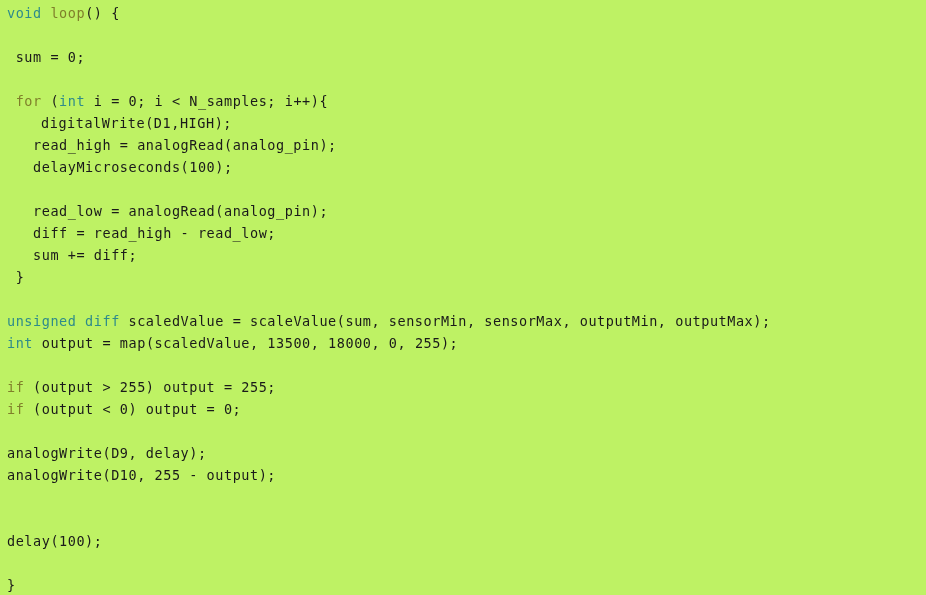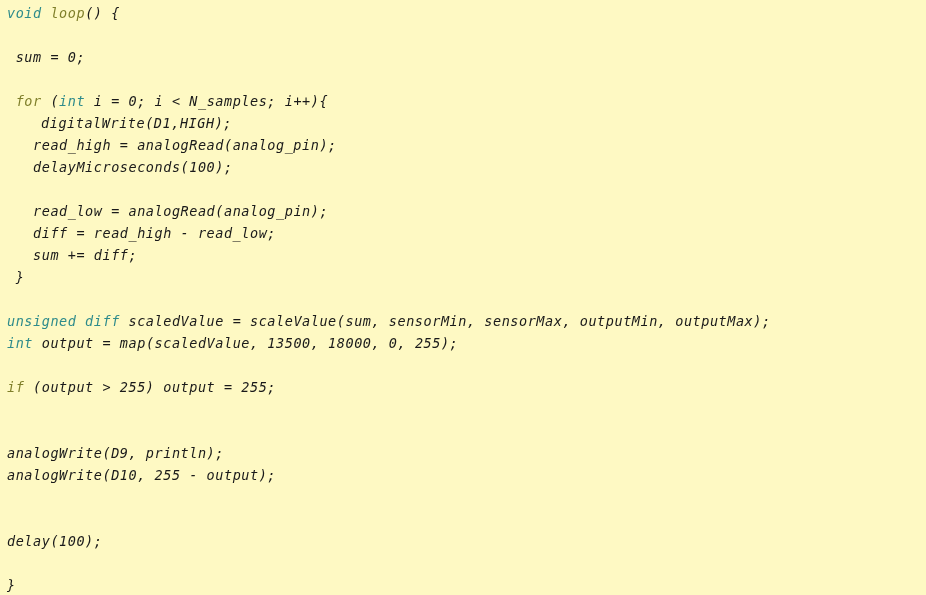--- a/index.html
+++ b/index.html
@@ -33,38 +33,39 @@
   }
   .tok { white-space: pre; }
   .t-plain    { color: #1a1a1a; }
   .t-type     { color: #2e8b8b; }
   .t-keyword  { color: #7f7f2a; }
   .t-class    { color: #7a3e1d; font-weight: bold; }
 </style>
 </head>
 <body>
 
-<div id="code-listing" style="background: #fef9c3; color: rgb(26, 26, 26); font-style: italic;">
+<div id="code-listing" style="background: #bef264; color: rgb(26, 26, 26);">
     <div class="code-line" style="top: 2px; left: 7px;"><span class="tok t-type">void</span><span class="tok t-plain"> </span><span class="tok t-keyword">loop</span><span class="tok t-plain">() {</span></div>
     <div class="code-line" style="top: 24px; left: 7px;">&nbsp;</div>
     <div class="code-line" style="top: 46px; left: 7px;"><span class="tok t-plain"> sum = 0;</span></div>
     <div class="code-line" style="top: 68px; left: 7px;">&nbsp;</div>
     <div class="code-line" style="top: 90px; left: 7px;"><span class="tok t-plain"> </span><span class="tok t-keyword">for</span><span class="tok t-plain"> (</span><span class="tok t-type">int</span><span class="tok t-plain"> i = 0; i &lt; N_samples; i++){</span></div>
     <div class="code-line" style="top: 112px; left: 15px;"><span class="tok t-plain">   </span><span class="tok t-function">digitalWrite</span><span class="tok t-plain">(D1,</span><span class="tok t-constant">HIGH</span><span class="tok t-plain">);</span></div>
     <div class="code-line" style="top: 134px; left: 7px;"><span class="tok t-plain">   read_high = </span><span class="tok t-function">analogRead</span><span class="tok t-plain">(analog_pin);</span></div>
     <div class="code-line" style="top: 156px; left: 7px;"><span class="tok t-plain">   </span><span class="tok t-function">delayMicroseconds</span><span class="tok t-plain">(100);</span></div>
     <div class="code-line" style="top: 200px; left: 7px;"><span class="tok t-plain">   read_low = </span><span class="tok t-function">analogRead</span><span class="tok t-plain">(analog_pin);</span></div>
     <div class="code-line" style="top: 222px; left: 7px;"><span class="tok t-plain">   diff = read_high - read_low;</span></div>
     <div class="code-line" style="top: 244px; left: 7px;"><span class="tok t-plain">   sum += diff;</span></div>
     <div class="code-line" style="top: 266px; left: 7px;"><span class="tok t-plain"> }</span></div>
     <div class="code-line" style="top: 288px; left: 7px;">&nbsp;</div>
     <div class="code-line" style="top: 310px; left: 7px;"><span class="tok t-type">unsigned</span><span class="tok t-plain"> </span><span class="tok t-type">diff</span><span class="tok t-plain"> scaledValue = scaleValue(sum, sensorMin, sensorMax, outputMin, outputMax);</span></div>
     <div class="code-line" style="top: 332px; left: 7px;"><span class="tok t-type">int</span><span class="tok t-plain"> output = </span><span class="tok t-function">map</span><span class="tok t-plain">(scaledValue, 13500, 18000, 0, 255);</span></div>
     <div class="code-line" style="top: 354px; left: 7px;">&nbsp;</div>
     <div class="code-line" style="top: 376px; left: 7px;"><span class="tok t-keyword">if</span><span class="tok t-plain"> (output &gt; 255) output = 255;</span></div>
+    <div class="code-line" style="top: 398px; left: 7px;"><span class="tok t-keyword">if</span><span class="tok t-plain"> (output &lt; 0) output = 0;</span></div>
     <div class="code-line" style="top: 420px; left: 7px;">&nbsp;</div>
-    <div class="code-line" style="top: 442px; left: 7px;"><span class="tok t-function">analogWrite</span><span class="tok t-plain">(D9, println);</span></div>
+    <div class="code-line" style="top: 442px; left: 7px;"><span class="tok t-function">analogWrite</span><span class="tok t-plain">(D9, delay);</span></div>
     <div class="code-line" style="top: 464px; left: 7px;"><span class="tok t-function">analogWrite</span><span class="tok t-plain">(D10, 255 - output);</span></div>
     <div class="code-line" style="top: 486px; left: 7px;">&nbsp;</div>
     <div class="code-line" style="top: 530px; left: 7px;"><span class="tok t-function">delay</span><span class="tok t-plain">(100);</span></div>
     <div class="code-line" style="top: 552px; left: 7px;">&nbsp;</div>
     <div class="code-line" style="top: 574px; left: 7px;"><span class="tok t-plain">}</span></div>
   </div>
 
 </body></html>

